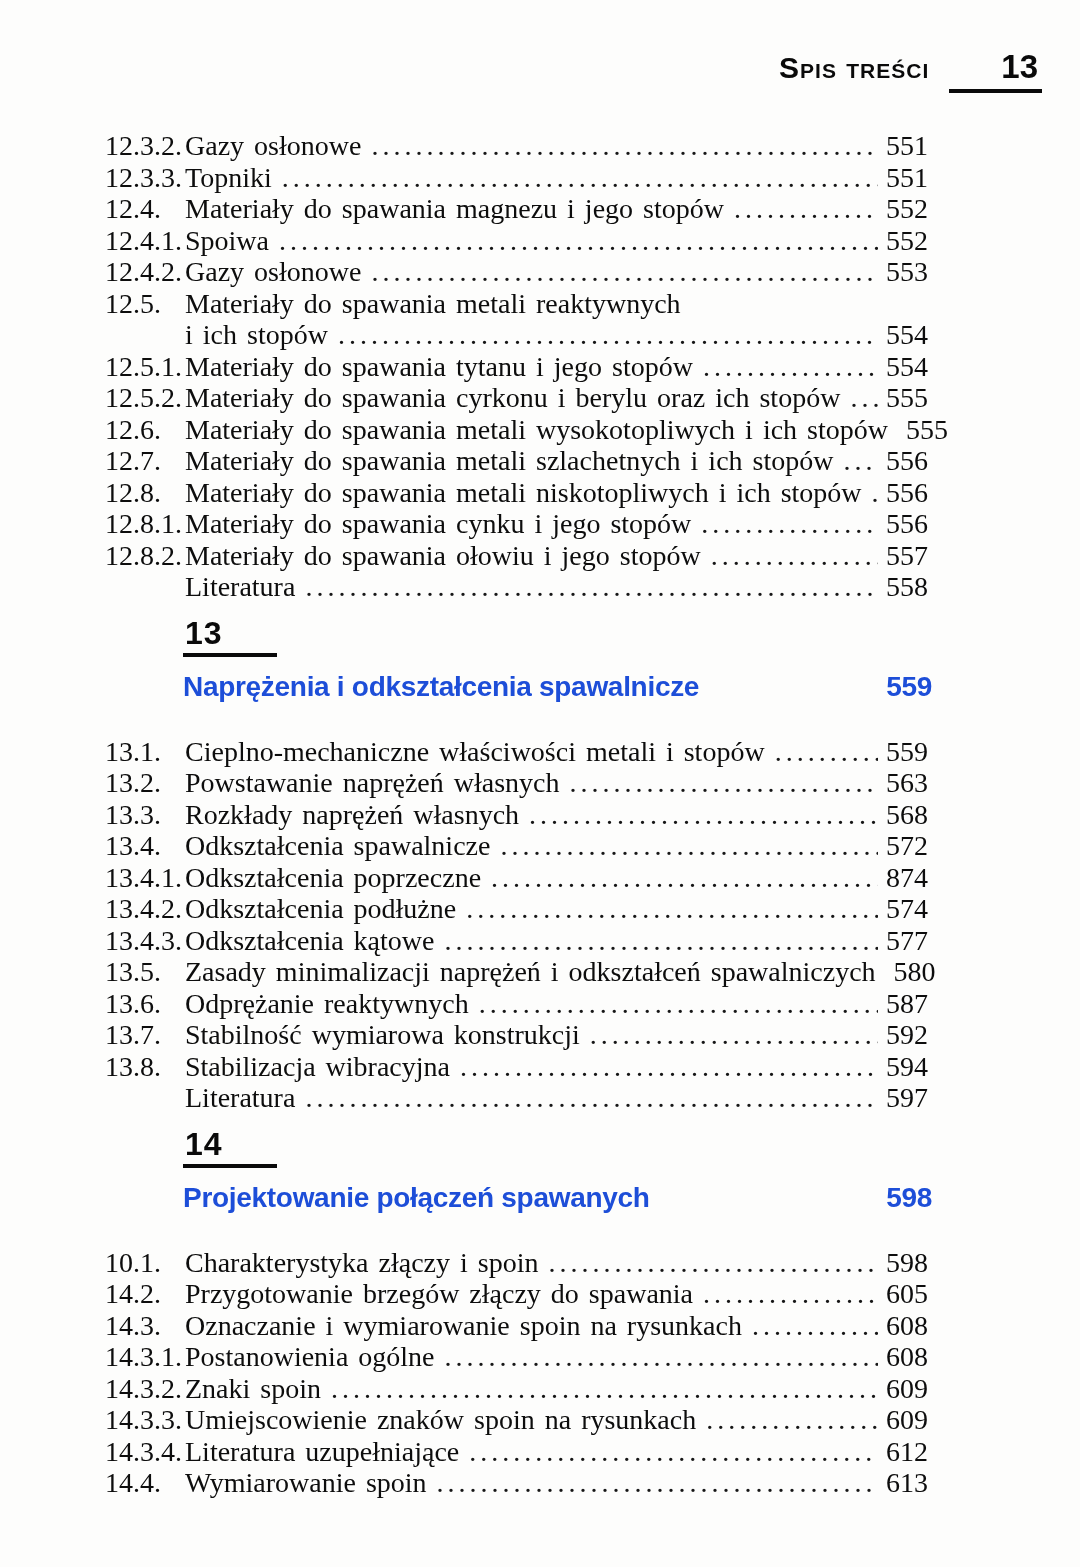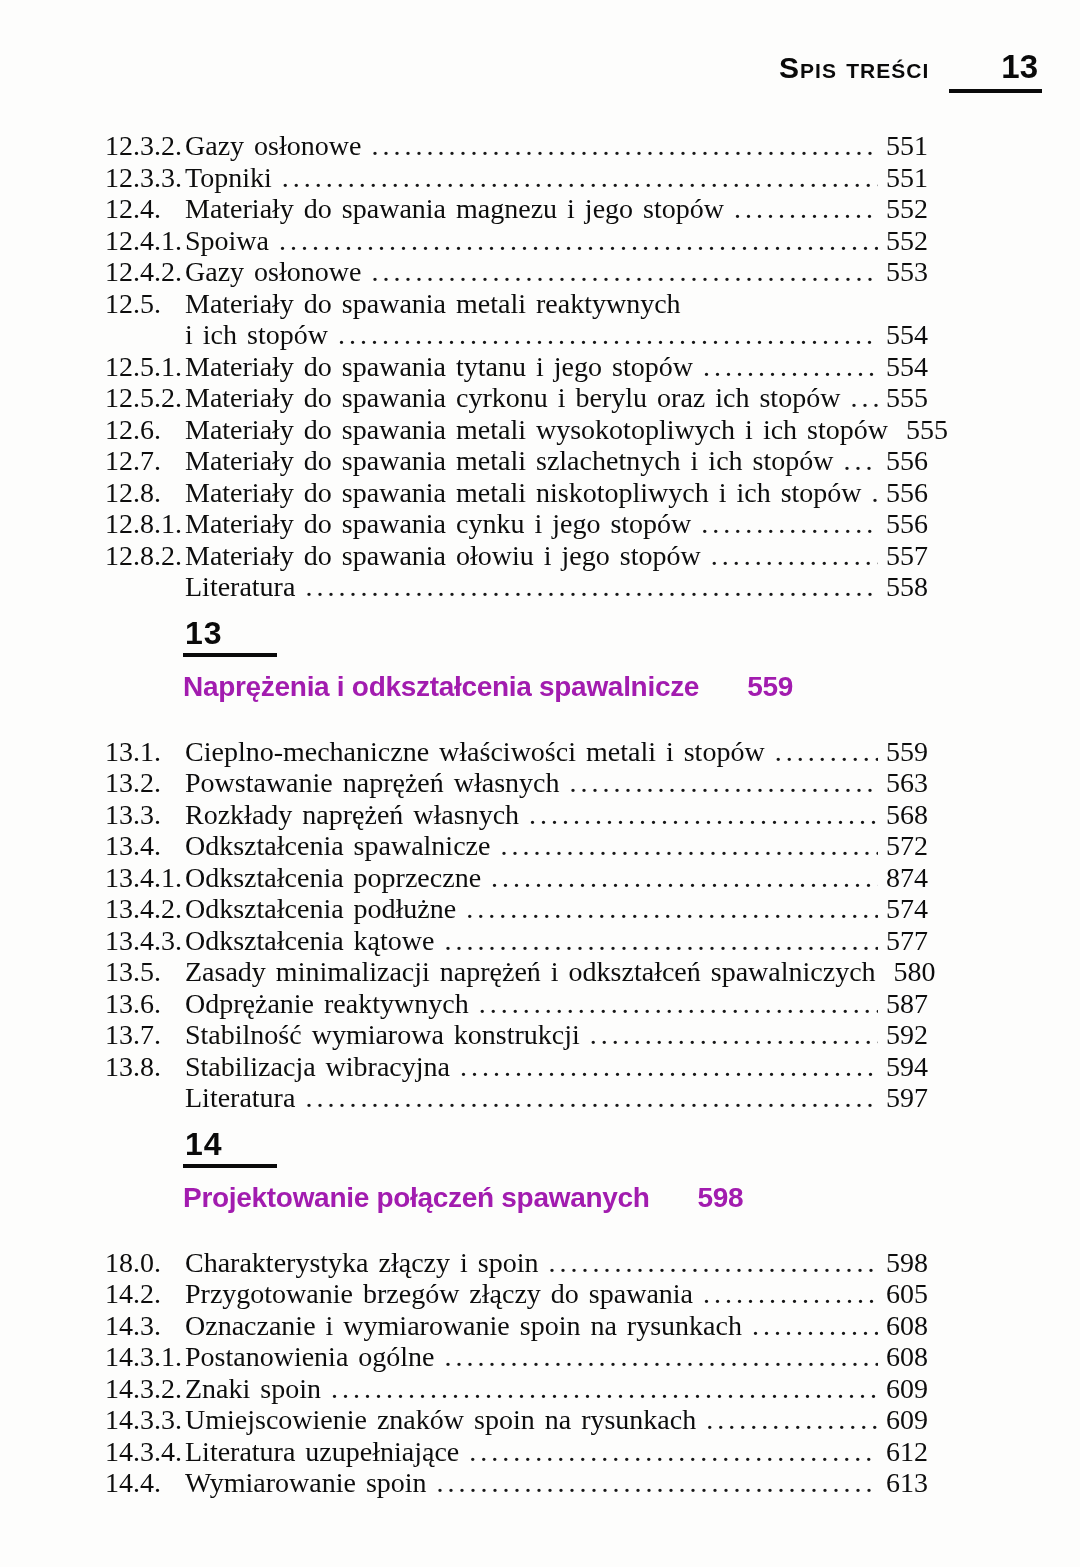--- a/index.html
+++ b/index.html
@@ -95,29 +95,29 @@
     font-weight: bold;
     font-size: 32px;
     line-height: 32px;
     letter-spacing: 1px;
     padding: 0 54px 4px 2px;
     border-bottom: 4px solid #0a0a0a;
     color: #0a0a0a;
   }
   .ch-title-row {
     display: flex;
+    justify-content: space-between;
     align-items: baseline;
     margin-top: 15px;
     font-family: "Liberation Sans", sans-serif;
     font-weight: bold;
     font-size: 28px;
     line-height: 30px;
     letter-spacing: -0.3px;
-    color: #a21caf;
-    gap: 48px;
+    color: #1d4ed8;
   }
 </style>
 </head>
 <body>
 
 <div class="page">
 
   <div class="header">
     <span class="header-title">Spis treści</span>
     <span class="header-pagenum">13</span>
@@ -324,21 +324,21 @@
 </div>
   <div class="chapter chapter-14">
     <div class="ch-num">14</div>
     <div class="ch-title-row">
       <span class="ch-title">Projektowanie połączeń spawanych</span>
       <span class="ch-page">598</span>
     </div>
   </div>
 <div class="toc-block">
   <div class="row">
-    <span class="num">18.0.</span>
+    <span class="num">10.1.</span>
     <span class="title">Charakterystyka złączy i spoin</span>
     <span class="leader"></span>
     <span class="pageno">598</span>
   </div>
 
   <div class="row">
     <span class="num">14.2.</span>
     <span class="title">Przygotowanie brzegów złączy do spawania</span>
     <span class="leader"></span>
     <span class="pageno">605</span>

